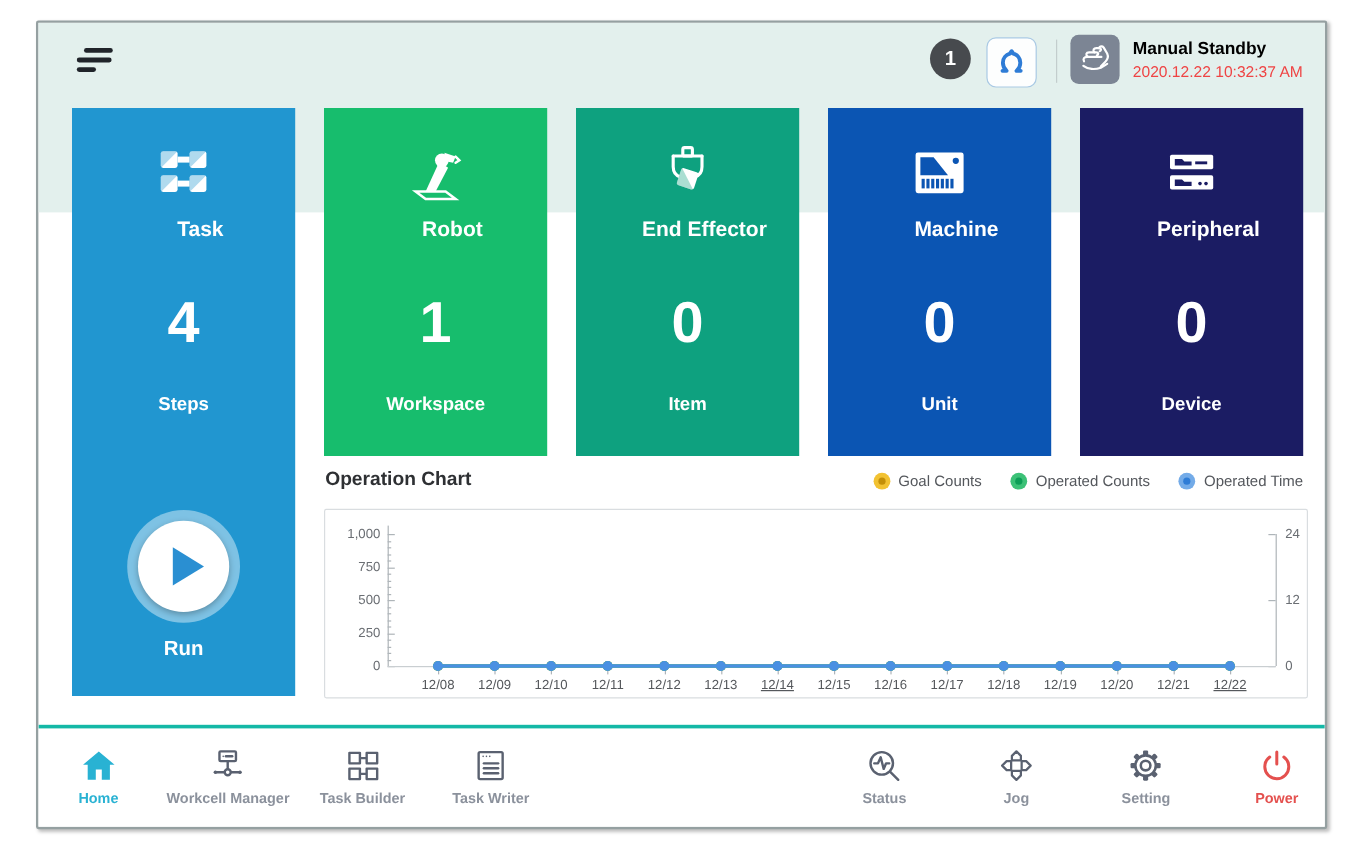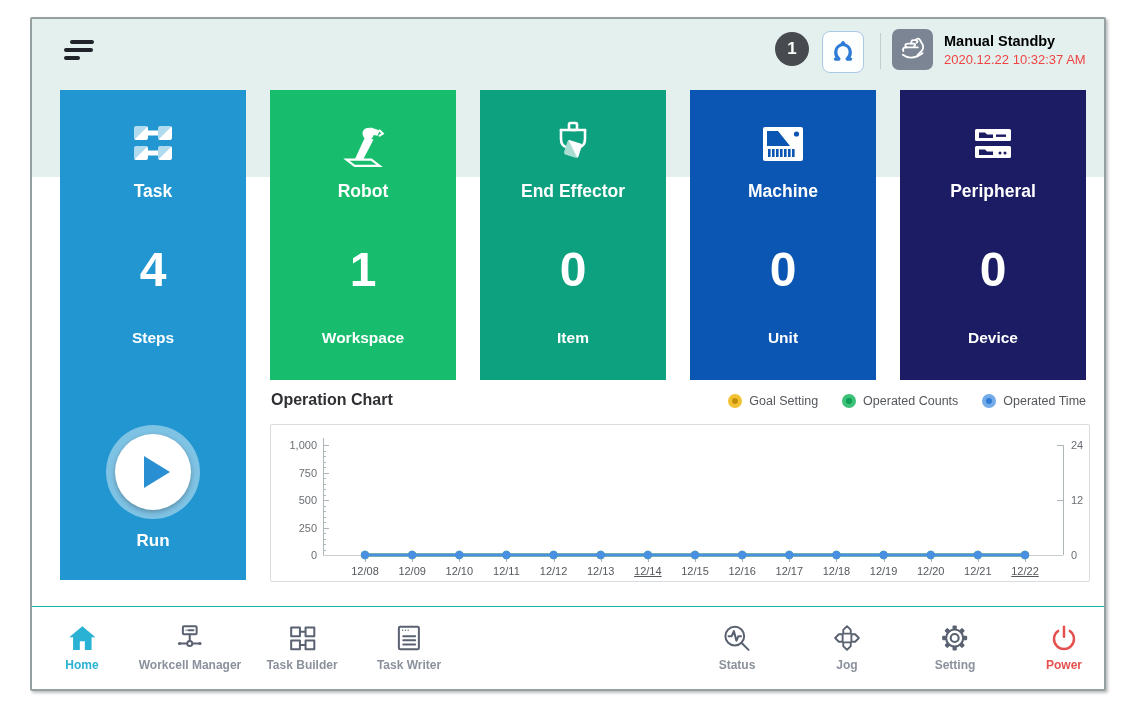--- a/index.html
+++ b/index.html
@@ -16,21 +16,21 @@
   .badge{position:absolute;left:743px;top:13px;width:34px;height:34px;border-radius:50%;background:#474a4e;color:#fff;font-size:17px;font-weight:700;display:flex;align-items:center;justify-content:center;}
   .recovery-btn{position:absolute;left:790px;top:12px;width:40px;height:40px;background:#fdfefe;border:1.5px solid #a9c9e4;border-radius:8px;display:flex;align-items:center;justify-content:center;cursor:pointer;}
   .hdr-divider{position:absolute;left:848px;top:14px;width:1px;height:36px;background:#c3cdcd;}
   .mode-icon{position:absolute;left:860px;top:10px;width:41px;height:41px;background:#7c8594;border-radius:7px;display:flex;align-items:center;justify-content:center;}
   .mode-text{position:absolute;left:912px;top:12px;}
   .mode-label{font-size:14.5px;font-weight:700;color:#000000;line-height:20px;}
   .mode-time{font-size:13px;color:#ef4444;line-height:18px;}
   
   .card{position:absolute;top:71px;width:186px;height:290px;background:var(--card-bg,#888);color:#fff;cursor:pointer;}
   .card-icon{position:absolute;left:0;top:28px;width:100%;height:52px;display:flex;align-items:center;justify-content:center;}
-  .card-title{position:absolute;left:0;top:91px;width:100%;text-align:center;font-size:17.5px;font-weight:700;}
+  .card-title{position:absolute;left:0;top:91px;width:100%;text-align:center;font-size:17.5px;font-weight:700;padding-left:14px;}
   .card-value{position:absolute;left:0;top:152px;width:100%;text-align:center;font-size:48px;font-weight:700;line-height:56px;}
   .card-unit{position:absolute;left:0;top:239px;width:100%;text-align:center;font-size:15.5px;font-weight:700;}
   .card.tall{height:490px;}
   .run-btn{position:absolute;left:46px;top:335px;width:94px;height:94px;border-radius:50%;background:rgba(255,255,255,.42);display:flex;align-items:center;justify-content:center;cursor:pointer;}
   .run-inner{width:76px;height:76px;border-radius:50%;background:#fff;box-shadow:0 2px 5px rgba(0,0,0,.28);display:flex;align-items:center;justify-content:center;}
   .play-tri{width:0;height:0;border-left:26px solid #2a8fd2;border-top:16px solid transparent;border-bottom:16px solid transparent;margin-left:8px;}
   .run-label{position:absolute;left:0;top:441px;width:100%;text-align:center;font-size:17px;font-weight:700;color:#fff;}
   
   .chart-title{position:absolute;left:239px;top:372px;font-size:16px;font-weight:700;color:#2e3033;}
   .legend{position:absolute;right:18px;top:375px;display:flex;gap:24px;align-items:center;}
@@ -39,21 +39,21 @@
   .legend-dot i{width:6px;height:6px;border-radius:50%;display:block;}
   .legend-label{font-size:12.5px;color:#54575c;}
   .chart-box{position:absolute;left:238px;top:405px;width:818px;height:156px;background:#fff;border:1px solid #d9dde0;border-radius:2px;}
   .tick{position:absolute;background:#aeb5b9;}
   .axis-line{position:absolute;background:#aeb5b9;width:1px;}
   .ylab{position:absolute;font-size:11px;color:#6a6e73;text-align:right;width:44px;}
   .yrlab{position:absolute;font-size:11px;color:#6a6e73;text-align:left;width:30px;}
   .xlab{position:absolute;font-size:11px;color:#55585c;text-align:center;width:60px;}
   .baseline{position:absolute;background:#c9ced1;height:1px;}
   
-  .navbar{position:absolute;left:0;bottom:0;width:100%;height:82px;background:#fff;border-top:1px solid #14b8a6;}
+  .navbar{position:absolute;left:0;bottom:0;width:100%;height:82px;background:#fff;border-top:3px solid #14b8a6;}
   .nav-item{position:absolute;top:14px;transform:translateX(-50%);display:flex;flex-direction:column;align-items:center;cursor:pointer;}
   .nav-icon{color:var(--nav-color,#5a6170);height:34px;display:flex;align-items:center;justify-content:center;}
   .nav-label{margin-top:3px;font-size:12px;font-weight:700;color:var(--nav-color,#8b919c);white-space:nowrap;}
   svg{display:block;}
 </style>
 </head>
 <body>
 
 <div class="frame">
 
@@ -194,21 +194,21 @@
     <div class="card-value">0</div>
     <div class="card-unit">Device</div>
   </div>
 
   <div class="chart-title">Operation Chart</div>
   <div class="legend">
     <div class="legend-item">
       <span class="legend-dot" style="background: rgb(242, 194, 50);">
           <i style="background: rgb(195, 143, 8);"></i>
         </span>
-      <span class="legend-label">Goal Setting</span>
+      <span class="legend-label">Goal Counts</span>
     </div>
     <div class="legend-item">
       <span class="legend-dot" style="background: rgb(60, 193, 119);">
           <i style="background: rgb(13, 158, 87);"></i>
         </span>
       <span class="legend-label">Operated Counts</span>
     </div>
     <div class="legend-item">
       <span class="legend-dot" style="background: rgb(115, 171, 232);">
           <i style="background: rgb(46, 124, 214);"></i>

